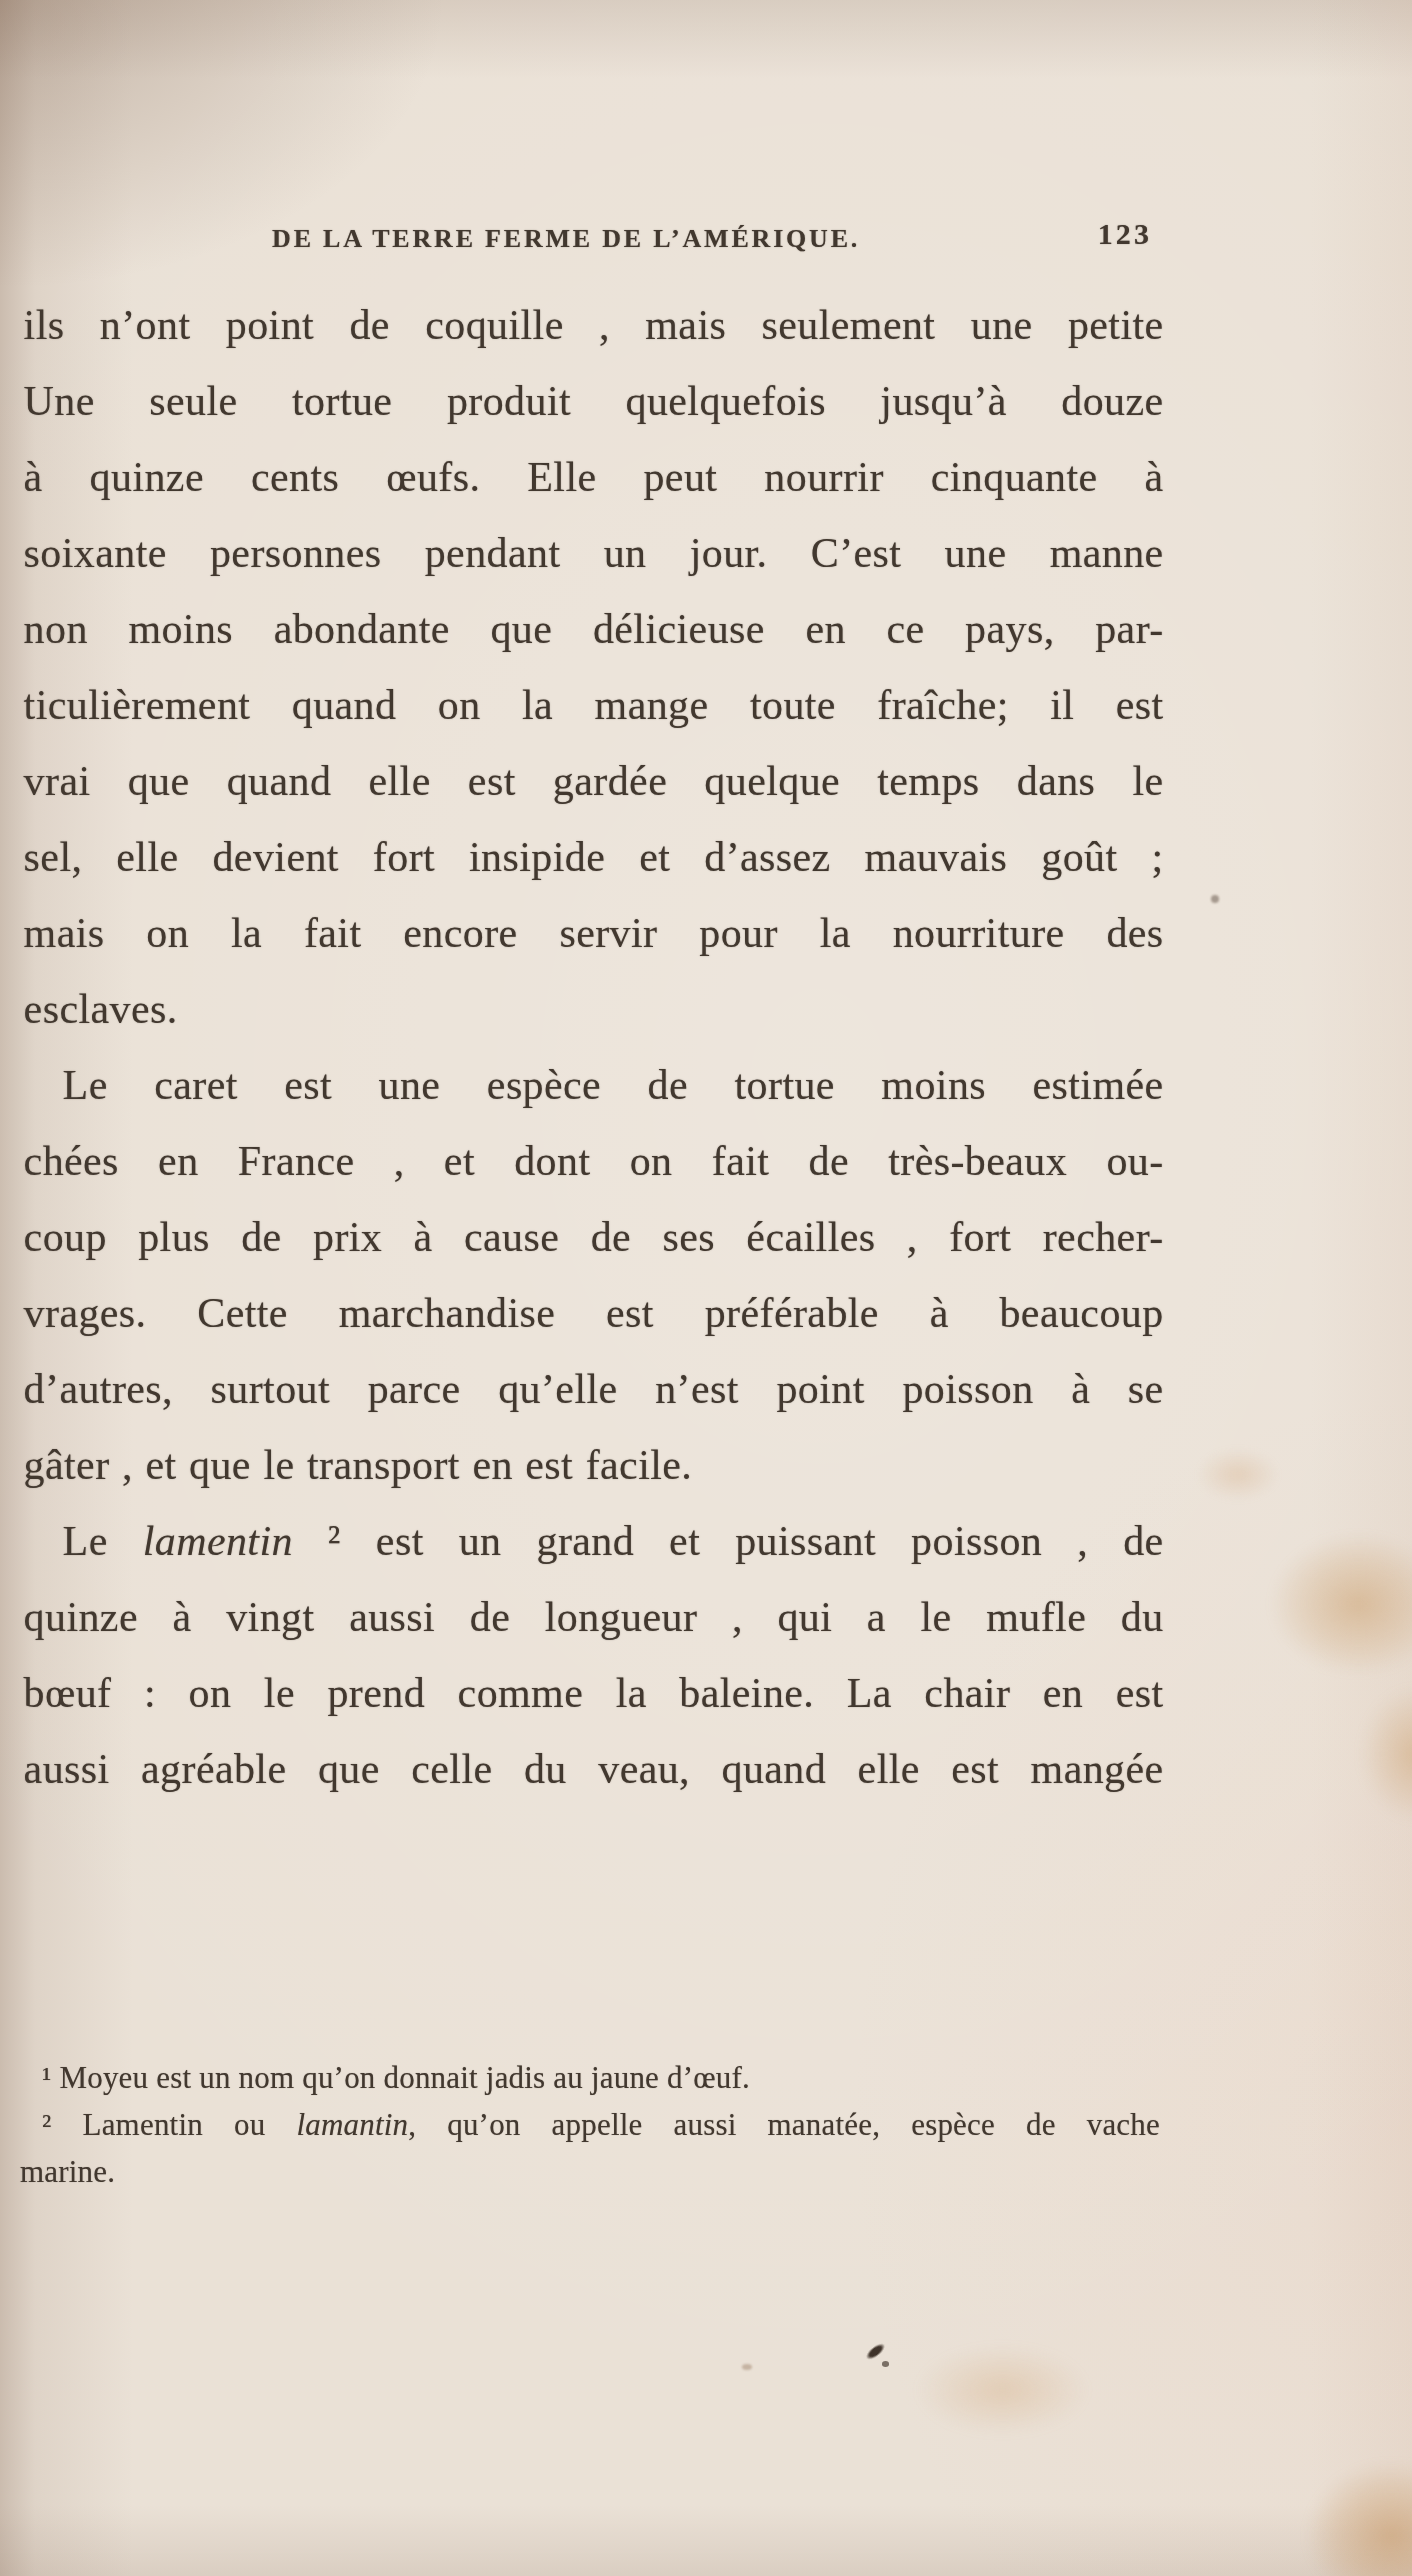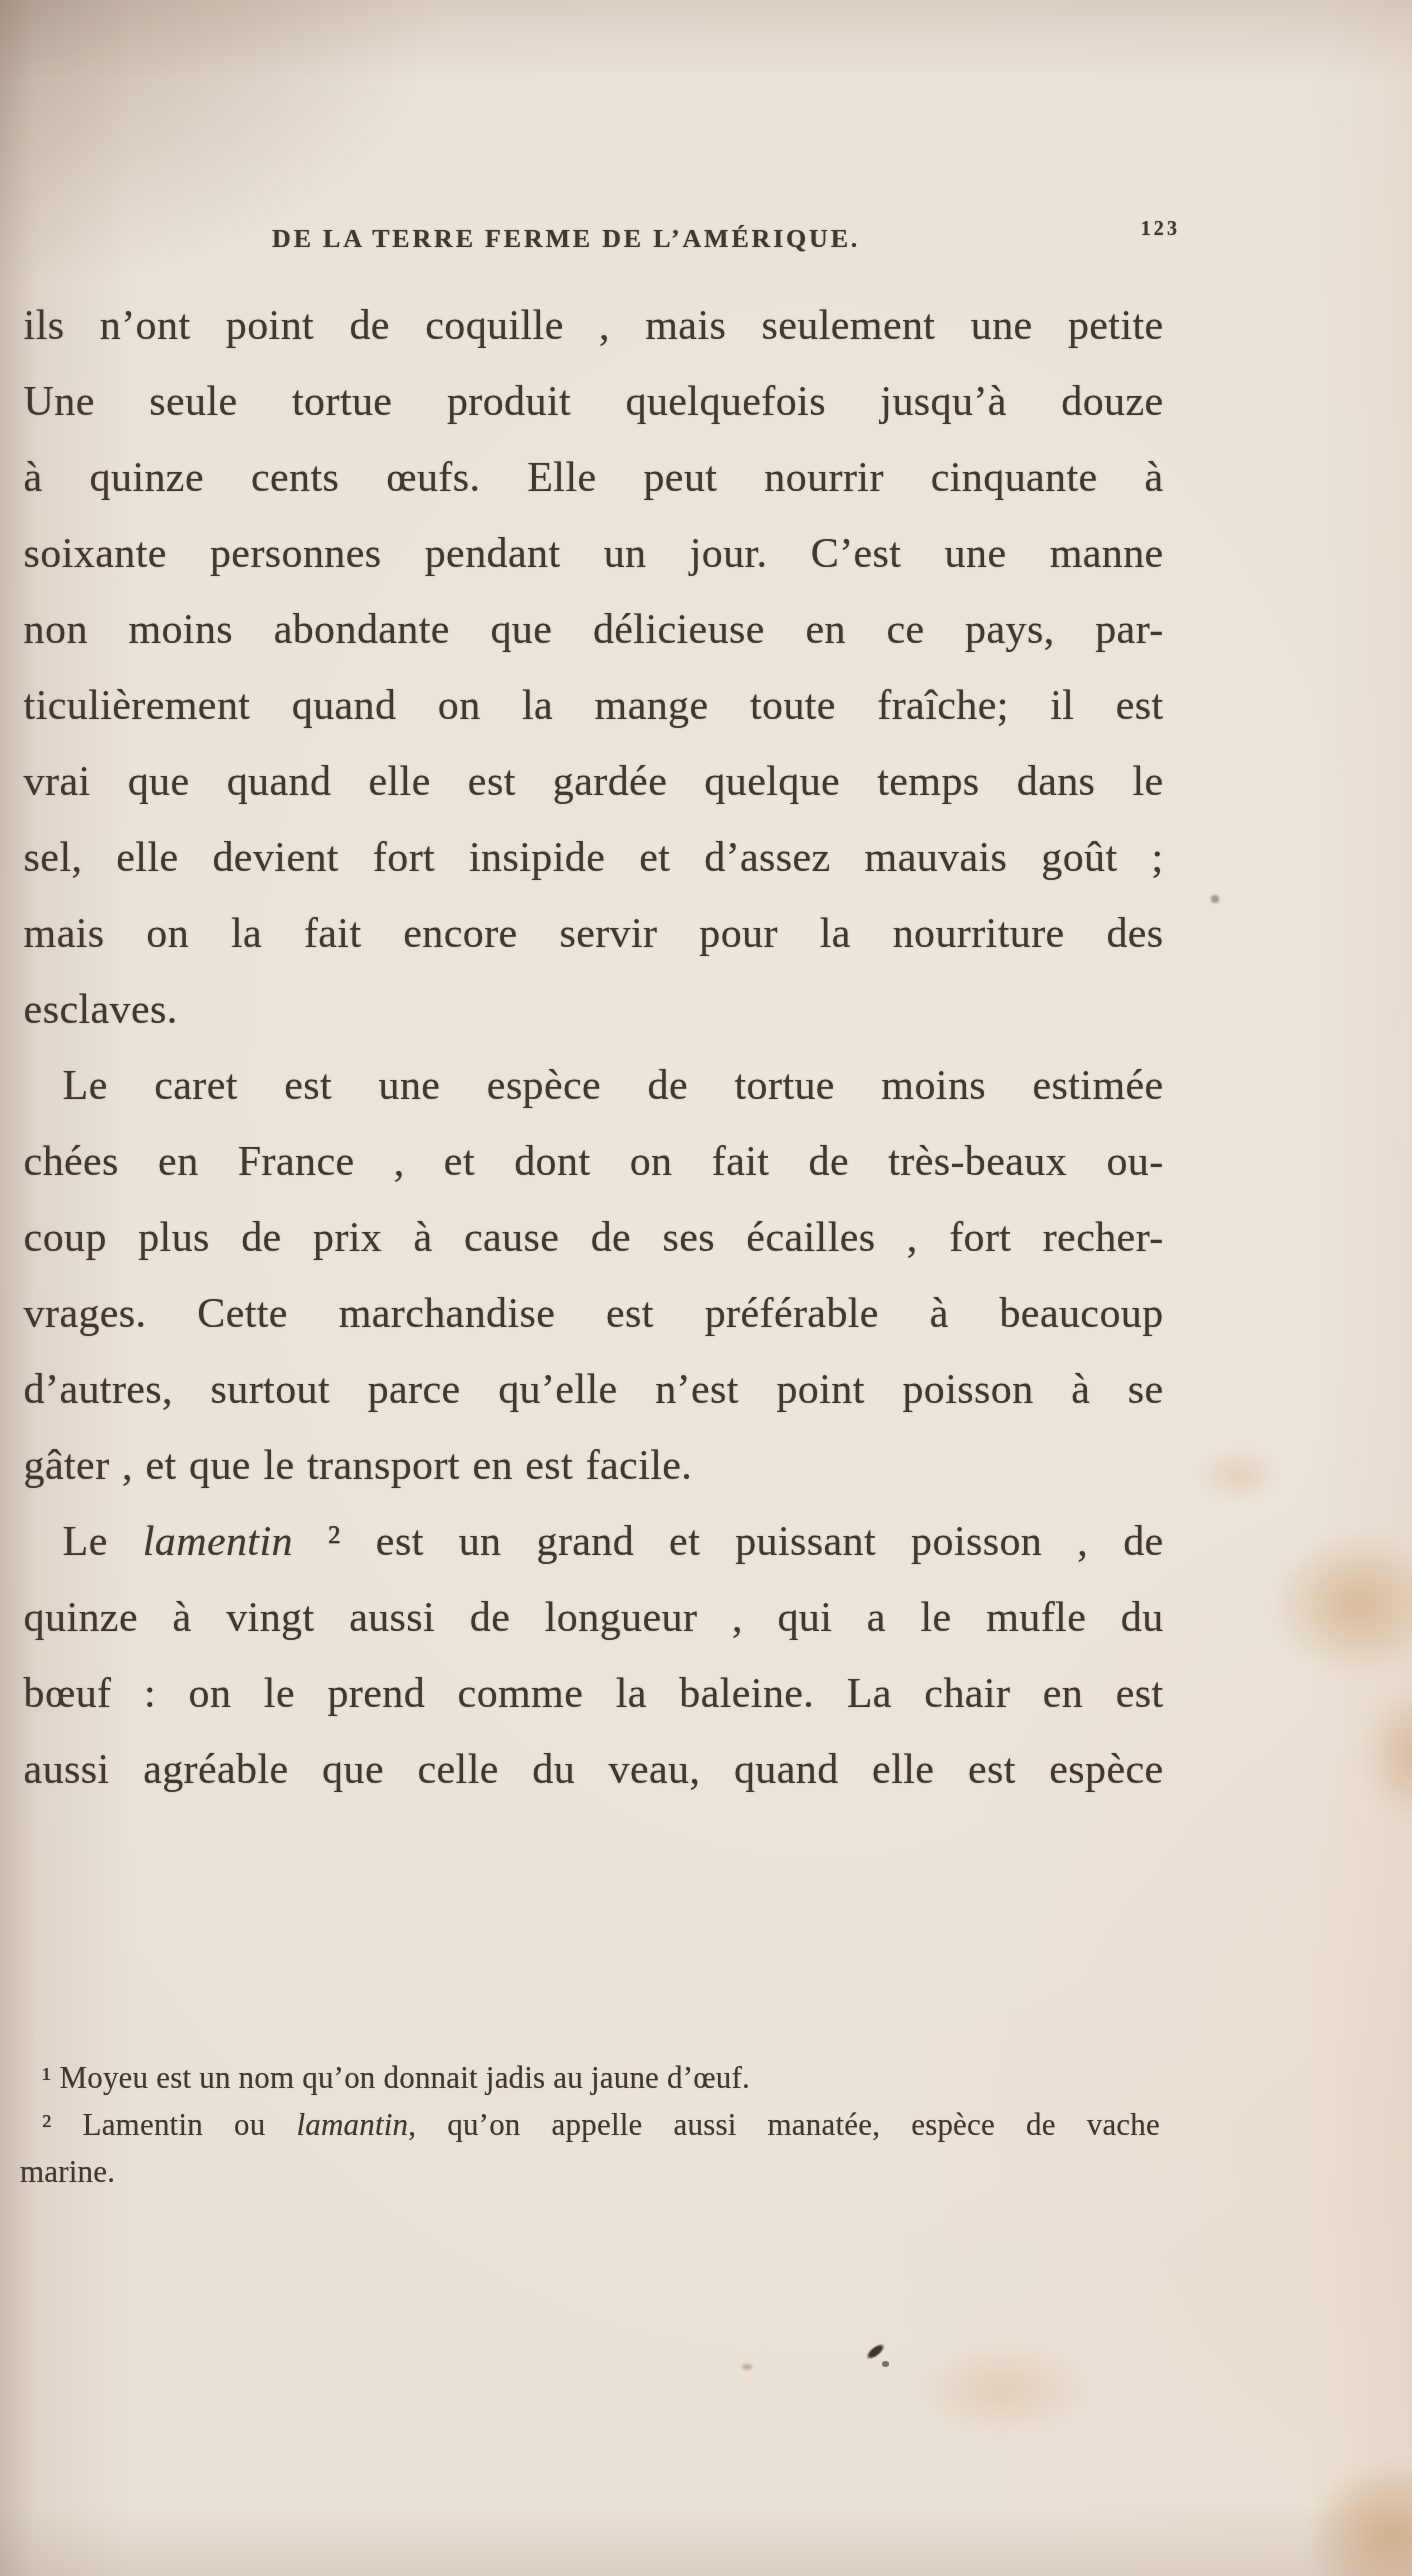--- a/index.html
+++ b/index.html
@@ -25,22 +25,22 @@
     position: absolute;
     top: 224px; left: 23.6px; width: 1140px; height: 39px;
     font-size: 26px; font-weight: bold;
     letter-spacing: 2.8px;
     text-align: center;
     padding-right: 55px; box-sizing: border-box;
     text-shadow: 0 0 1.2px rgba(66,56,48,0.55);
   }
   .page-number {
     position: absolute;
-    top: 217px; right: 232px;
-    font-size: 20px; font-weight: bold;
+    top: 217px; right: 260px;
+    font-size: 30px; font-weight: bold;
     letter-spacing: 3.1px;
     text-shadow: 0 0 1.2px rgba(66,56,48,0.55);
     margin-left: 28px;
   }
   .body-text {
     position: absolute;
     top: 287px; left: 23.6px; width: 1140px;
     font-size: 42px; line-height: 76px;
     letter-spacing: 0.4px; word-spacing: 1.6px;
     text-shadow: 0 0 1.3px rgba(66,56,48,0.5);
@@ -111,21 +111,21 @@
       <div class="line indent">Le caret est une espèce de tortue moins estimée</div>
       <div class="line">chées en France , et dont on fait de très-beaux ou-</div>
       <div class="line">coup plus de prix à cause de ses écailles , fort recher-</div>
       <div class="line">vrages. Cette marchandise est préférable à beaucoup</div>
       <div class="line">d’autres, surtout parce qu’elle n’est point poisson à se</div>
       <div class="line endline">gâter , et que le transport en est facile.</div>
 
       <div class="line indent"><span>Le </span><span class="italic">lamentin</span><span> ² est un grand et puissant poisson , de</span></div>
       <div class="line">quinze à vingt aussi de longueur , qui a le mufle du</div>
       <div class="line">bœuf : on le prend comme la baleine. La chair en est</div>
-      <div class="line">aussi agréable que celle du veau, quand elle est espèce</div>
+      <div class="line">aussi agréable que celle du veau, quand elle est mangée</div>
     </div>
 
     <div class="footnotes">
       <div class="fn">¹ Moyeu est un nom qu’on donnait jadis au jaune d’œuf.</div>
       <div class="fn just"><span>² Lamentin ou </span><span class="italic">lamantin</span><span>, qu’on appelle aussi manatée, espèce de vache</span></div>
       <div class="fn cont">marine.</div>
     </div>
 
   </div>
 

